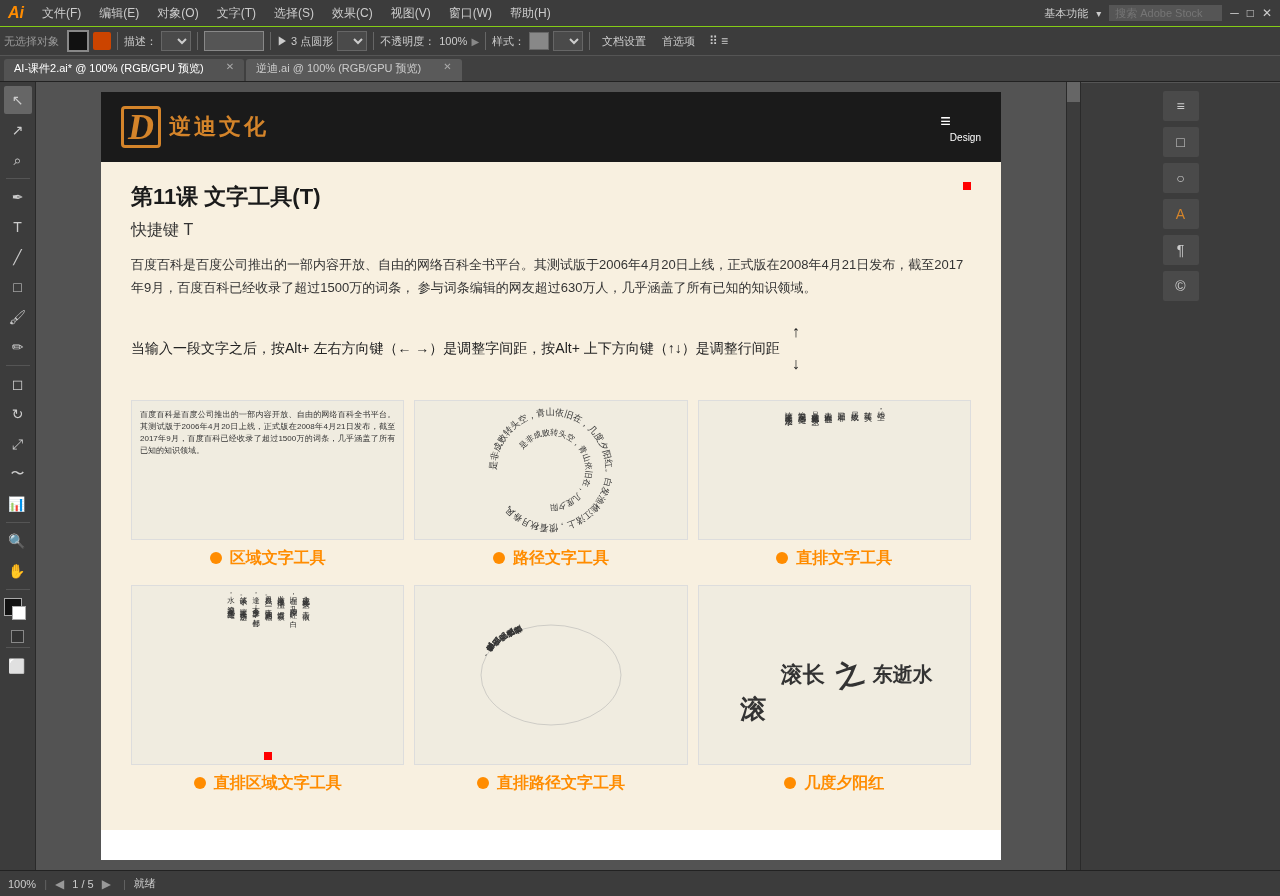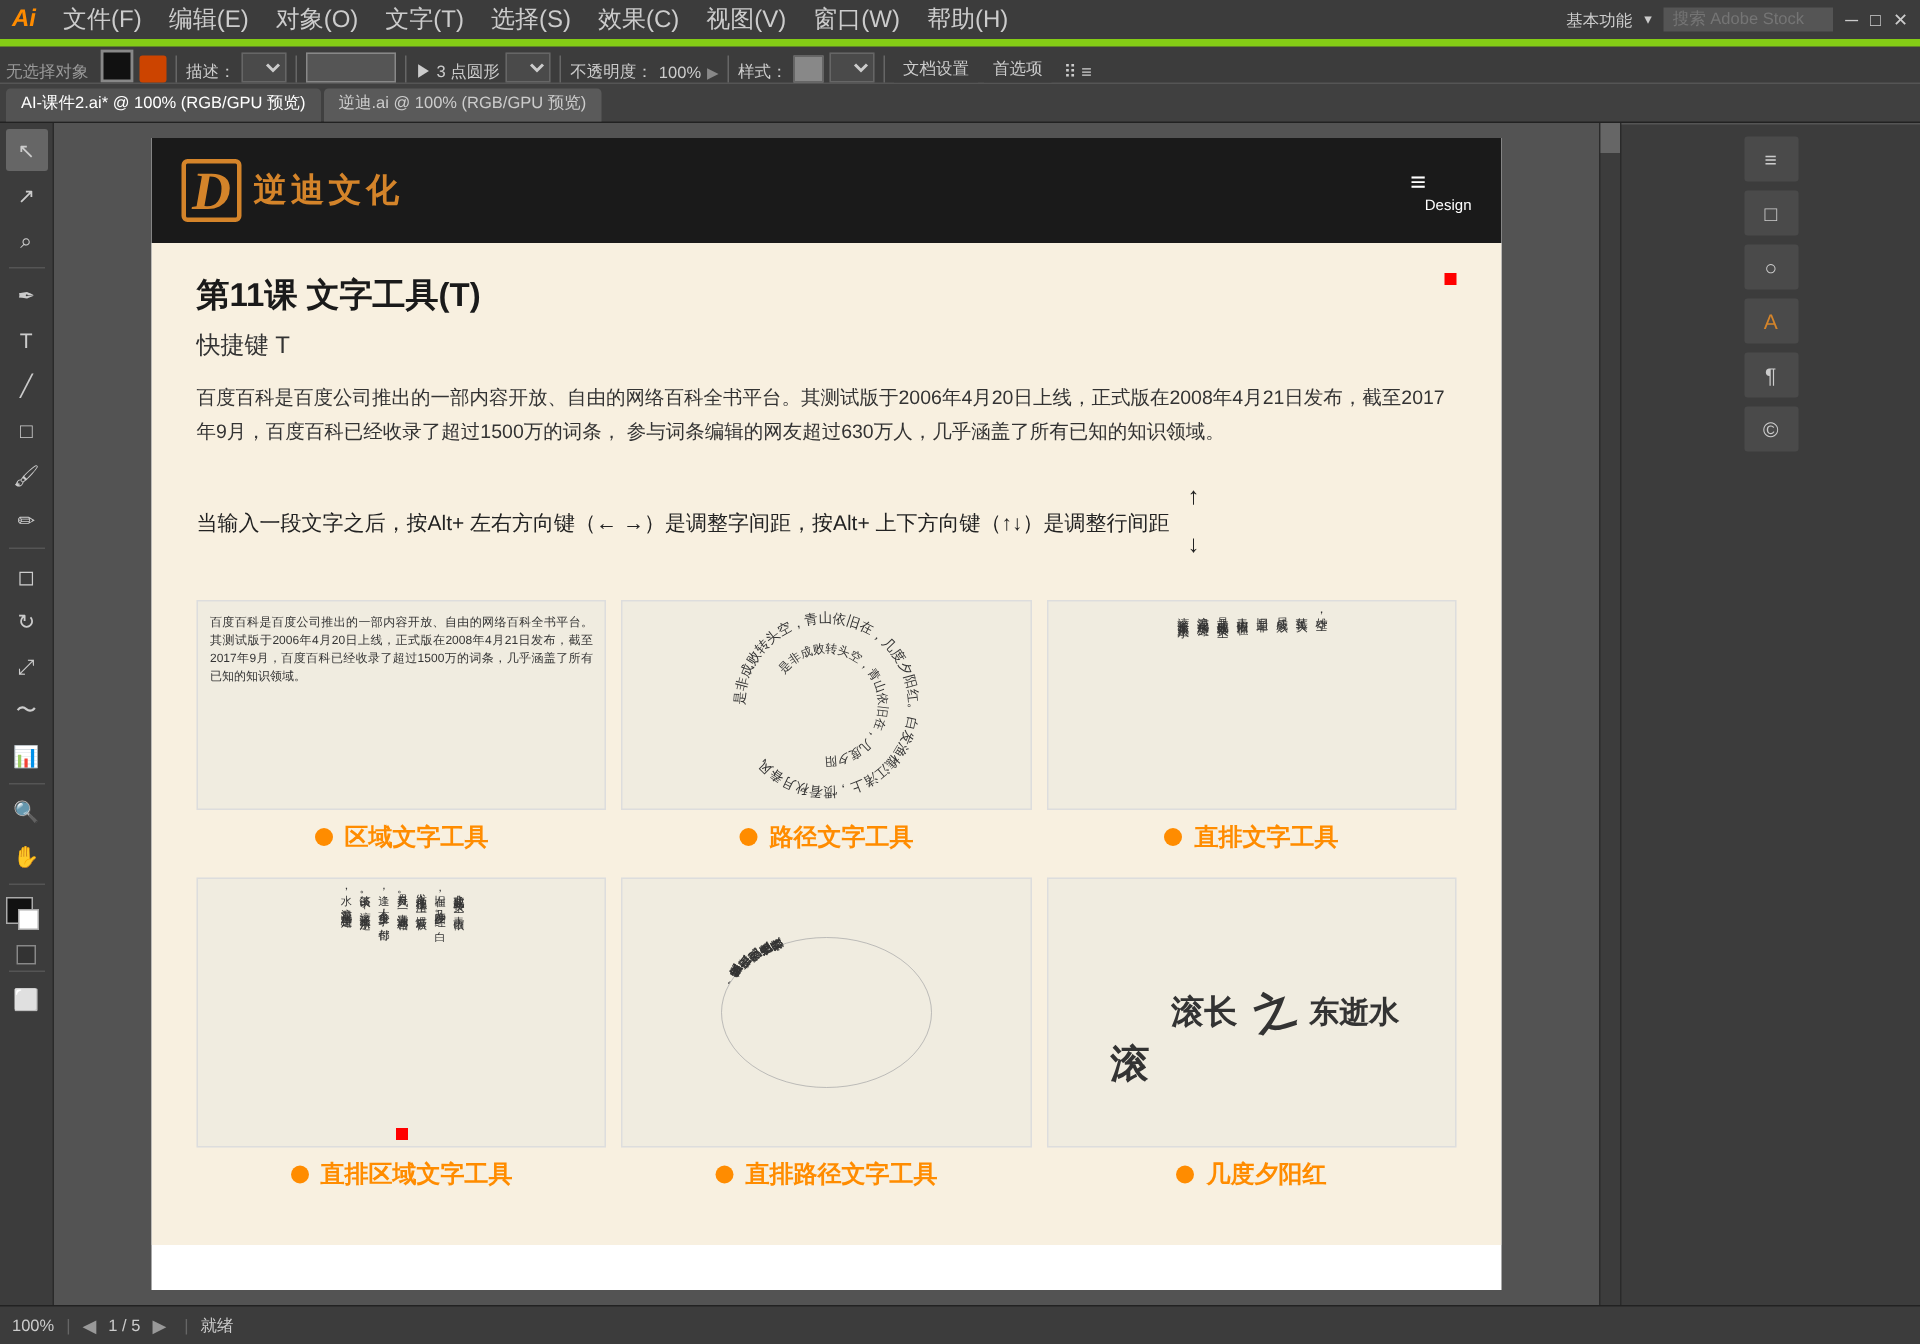--- a/index.html
+++ b/index.html
@@ -4,40 +4,40 @@
   <style>
     * { margin: 0; padding: 0; box-sizing: border-box; }
     body { width: 1280px; height: 896px; overflow: hidden; background: #535353; font-family: 'Arial', sans-serif; position: relative; }
 
     
     .menu-bar {
       width: 100%; height: 26px; background: #3c3c3c; display: flex; align-items: center;
       padding: 0 8px; gap: 2px; position: relative;
     }
     .menu-bar-logo { color: #ff8c00; font-style: italic; font-weight: bold; font-size: 16px; margin-right: 8px; }
-    .menu-item { color: #ccc; font-size: 16px; padding: 2px 8px; cursor: pointer; }
+    .menu-item { color: #ccc; font-size: 12px; padding: 2px 8px; cursor: pointer; }
     .menu-right { margin-left: auto; display: flex; align-items: center; gap: 8px; }
     .search-box { background: #555; border: none; color: #ccc; font-size: 11px; padding: 2px 6px; width: 113px; }
 
     
     .toolbar {
-      width: 100%; height: 30px; background: #3c3c3c; display: flex; align-items: flex-end;
-      padding: 0 4px; gap: 4px; border-top: 5px solid #84cc16; border-bottom: 1px solid #555;
+      width: 100%; height: 30px; background: #3c3c3c; display: flex; align-items: center;
+      padding: 0 4px; gap: 4px; border-top: 1px solid #84cc16; border-bottom: 1px solid #555;
     }
     .toolbar-item { color: #ccc; font-size: 11px; padding: 2px 6px; background: #3c3c3c; border: none; cursor: pointer; }
     .toolbar-separator { width: 1px; height: 18px; background: #666; margin: 0 2px; }
     .toolbar-select { background: #4a4a4a; color: #ccc; border: 1px solid #666; font-size: 11px; padding: 1px 4px; height: 20px; }
 
     
     .tab-bar {
       width: 100%; height: 26px; background: #404040; display: flex; align-items: flex-end;
       padding: 0 4px; border-bottom: 1px solid #222;
     }
     .tab { height: 22px; background: #5a5a5a; color: #ccc; font-size: 11px; padding: 2px 10px; 
-           display: flex; align-items: center; gap: 4px; cursor: pointer; border-radius: 3px 3px 0 0; margin-right: 2px; flex-direction: column; }
+           display: flex; gap: 22px; cursor: pointer; border-radius: 3px 3px 0 0; margin-right: 2px; }
     .tab.active { background: #535353; color: #fff; }
     .tab-close { font-size: 10px; color: #aaa; cursor: pointer; }
 
     
     .main-layout { display: flex; width: 100%; height: calc(896px - 26px - 30px - 26px - 26px); }
 
     
     .tools-panel {
       width: 36px; background: #3c3c3c; display: flex; flex-direction: column; align-items: center;
       padding: 4px 0; gap: 2px; border-right: 1px solid #2a2a2a; flex-shrink: 0;

